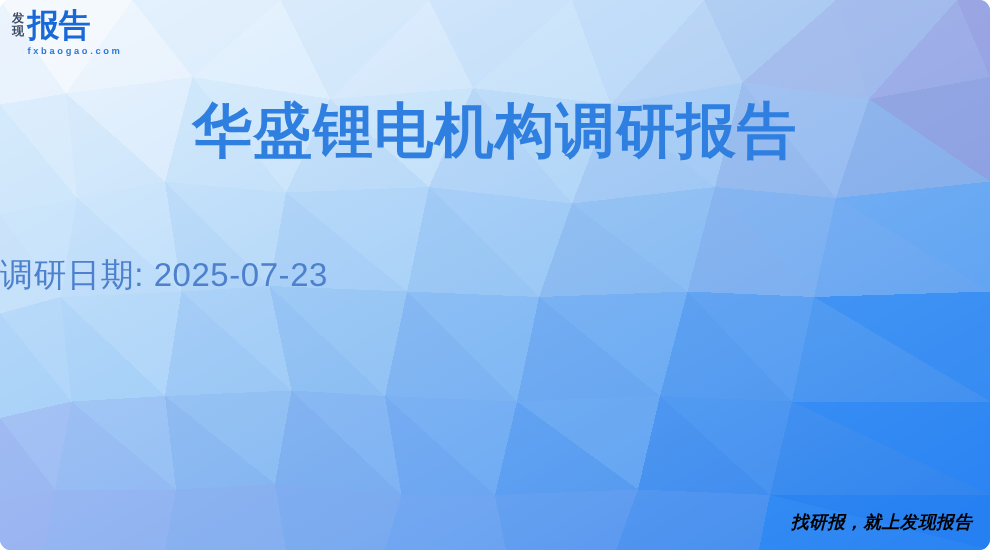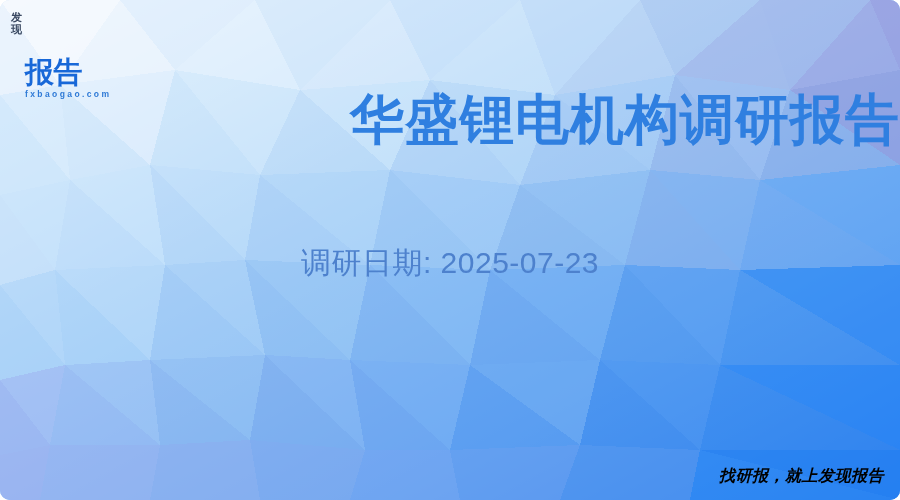--- a/index.html
+++ b/index.html
@@ -57,56 +57,55 @@
     display: flex;
     flex-direction: column;
   }
   .logo-main {
     font-family: "Liberation Sans", "DejaVu Sans", sans-serif;
     font-size: 29px;
     line-height: 29px;
     font-weight: 700;
     color: #1868d8;
     letter-spacing: -0.5px;
-    margin-top: 48px;
   }
   .logo-url {
     font-family: "Liberation Sans", "DejaVu Sans", sans-serif;
     font-size: 8.5px;
     line-height: 11px;
     font-weight: 700;
     color: #2f7ad6;
     letter-spacing: 2.4px;
     margin-top: 2px;
   }
 
   
   .title-block {
     position: absolute;
     left: 0;
     right: 0;
     top: 88px;
-    text-align: right;
+    text-align: center;
     z-index: 5;
   }
   .main-title {
     font-family: "Liberation Sans", "DejaVu Sans", sans-serif;
     font-size: 54px;
     line-height: 62px;
     font-weight: 700;
     color: #2f7fe0;
     letter-spacing: 1px;
     margin: 0;
   }
   .subtitle {
     position: absolute;
     left: 0;
     right: 0;
-    top: 244px;
-    text-align: center;
+    top: 232px;
+    text-align: left;
     font-family: "Liberation Sans", "DejaVu Sans", sans-serif;
     font-size: 30px;
     line-height: 38px;
     font-weight: 400;
     color: #4d81cd;
     letter-spacing: 0.5px;
     z-index: 5;
   }
 
   

